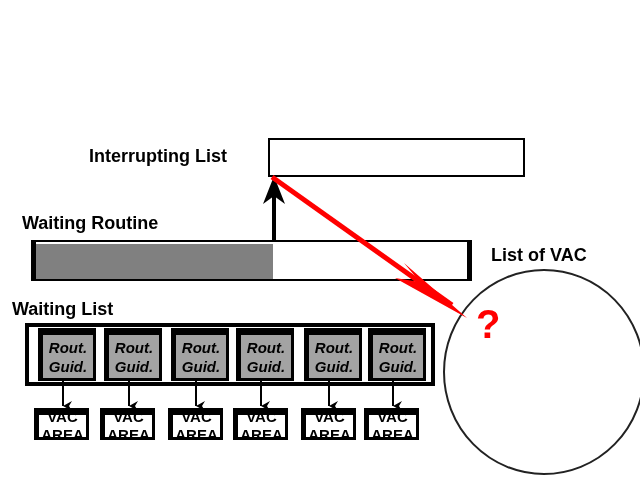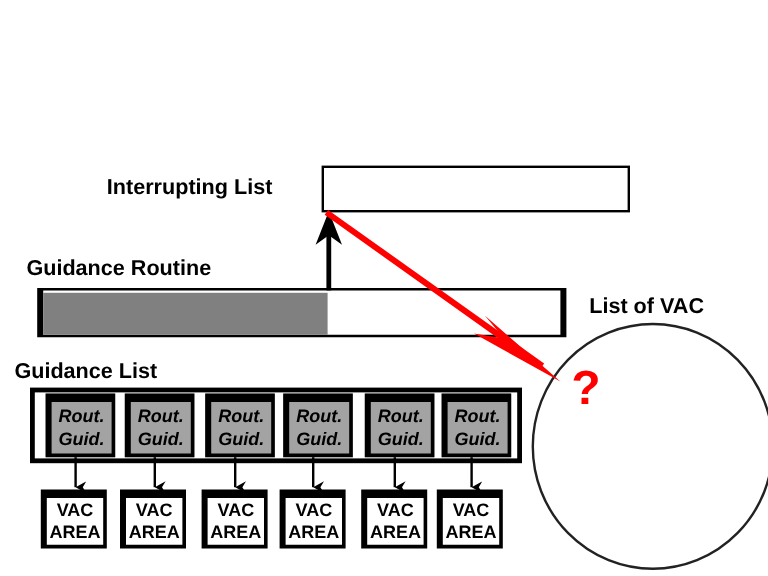--- a/index.html
+++ b/index.html
@@ -11,43 +11,43 @@
   #guidance-bar { left: 31px; top: 240px; width: 441px; height: 41px;
                   border-top: 2px solid #000; border-bottom: 2px solid #000;
                   border-left: 5px solid #000; border-right: 5px solid #000; }
   #guidance-fill { position: absolute; left: 0; top: 2px; height: 35px; background: #808080; }
   #waiting-box { left: 25px; top: 323px; width: 410px; height: 63px; border: 4px solid #000; }
   .rg { position: absolute; box-sizing: border-box; width: 58px; height: 53px;
         border-top: 7px solid #000; border-left: 5px solid #000;
         border-right: 3px solid #000; border-bottom: 3px solid #000; background: #a3a3a3;
         display: flex; flex-direction: column; align-items: center; justify-content: center;
         font-weight: bold; font-size: 15px; line-height: 19px; font-style: italic; }
-  .va { position: absolute; box-sizing: border-box; width: 55px; height: 49px;
+  .va { position: absolute; box-sizing: border-box; width: 55px; height: 32px;
         border-top: 7px solid #000; border-left: 5px solid #000;
         border-right: 3px solid #000; border-bottom: 3px solid #000; background: #fff;
         display: flex; flex-direction: column; align-items: center; justify-content: center;
         font-weight: bold; font-size: 15px; line-height: 18px; }
   svg.overlay { position: absolute; left: 0; top: 0; }
   #question { position: absolute; left: 476px; top: 302px; color: #ff0000;
               font-weight: bold; font-size: 40px; }
 </style>
 </head>
 <body>
 
 <div class="lbl" style="left:89px; top:146px;">Interrupting List</div>
 <div class="box" id="interrupt-box"></div>
 
-<div class="lbl" style="left:22px; top:213px;">Guidance Routine</div>
+<div class="lbl" style="left:22px; top:213px;">Waiting Routine</div>
 <div class="box" id="guidance-bar">
   <div id="guidance-fill" style="width: 237px;"></div>
 </div>
 
 <div class="lbl" style="left:491px; top:245px;">List of VAC</div>
 
-<div class="lbl" style="left:12px; top:299px;">Guidance List</div>
+<div class="lbl" style="left:12px; top:299px;">Waiting List</div>
 <div class="box" id="waiting-box"></div>
 
 <div id="items">
     <div class="rg" style="left: 38px; top: 328px;">
       <span>Rout.</span>
       <span>Guid.</span>
     </div>
     <div class="va" style="left: 34px; top: 408px;">
       <span>VAC</span>
       <span>AREA</span>

